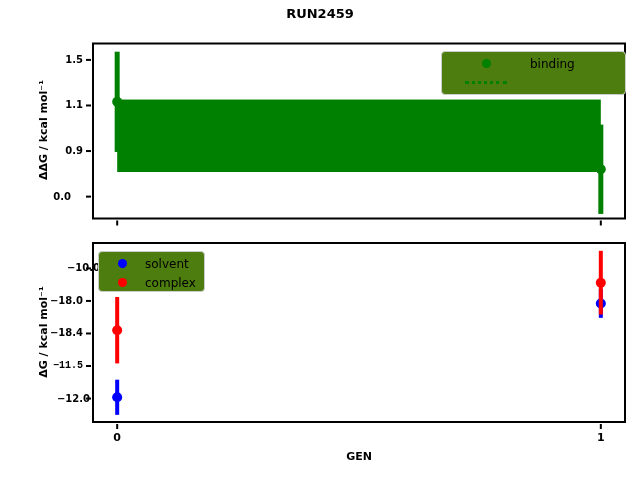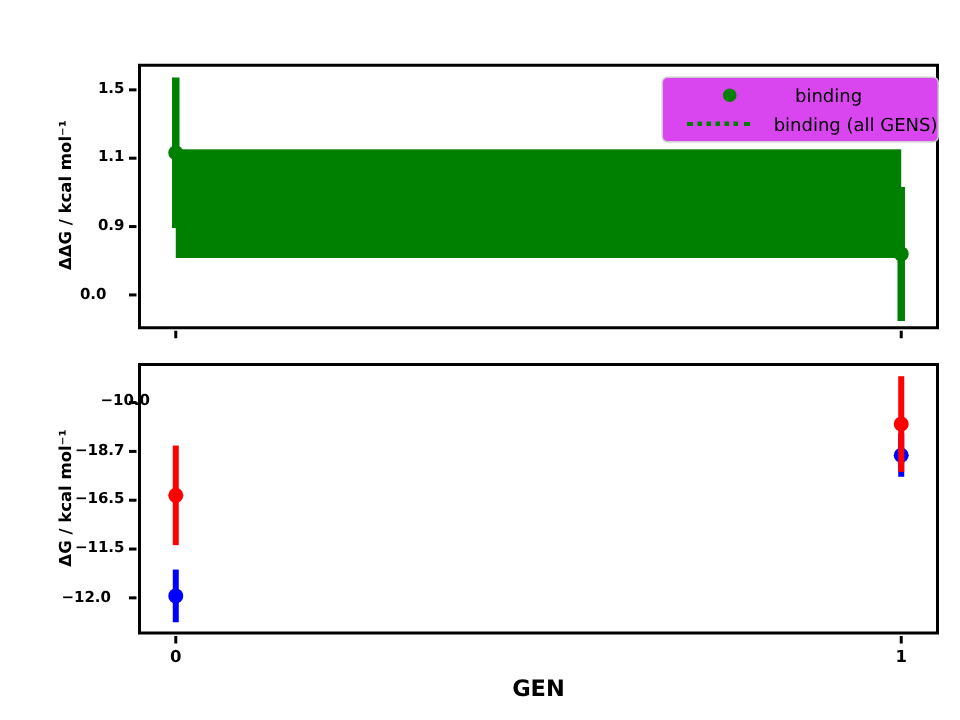--- a/index.html
+++ b/index.html
@@ -23,41 +23,42 @@
   }
   .ylabel {
     position:absolute; width:220px; height:16px; text-align:center;
     font-size:11px; font-weight:bold; color:#000; line-height:16px;
     transform:rotate(-90deg); transform-origin:center center;
   }
   .ylabel-top  { left:-66px; top:122px; }
   .ylabel-bot  { left:-66px; top:324px; }
   .xlabel {
     position:absolute; left:259px; top:450px; width:200px; text-align:center;
-    font-size:15px; font-weight:bold; color:#000;
+    font-size:11px; font-weight:bold; color:#000;
   }
   .legend {
-    position:absolute; background:#d946ef; border:1px solid #cccccc;
+    position:absolute; background:#4d7c0f; border:1px solid #cccccc;
     border-radius:4px; box-sizing:border-box; padding:2px 0;
   }
   .legend-top { left:441px; top:51px;  width:185px; height:44px; }
   .legend-bot { left:98px;  top:251px; width:107px; height:41px; }
   .legend-row { display:flex; align-items:center; height:19px; }
   .handle { display:flex; align-items:center; justify-content:center; }
   .legend-top .handle { width:88px; }
   .legend-bot .handle { width:46px; }
   .dot  { width:9px; height:9px; border-radius:50%; display:inline-block; }
   .dline{ width:42px; height:0; border-top:3px dotted #008000; display:inline-block; }
   .legend-label { font-size:12px; color:#000; white-space:nowrap; }
 </style>
 </head>
 <body>
 
 <div class="figure">
 
+  <div class="fig-title">RUN2459</div>
 
   <svg id="plot-svg" width="640" height="480">
       <g>
         <rect x="117.18181818181819" y="99.5546875" width="483.63636363636357" height="72.4609375" fill="#008000"></rect>
         <g>
           <line x1="117.18181818181819" x2="117.18181818181819" y1="151.96354166666666" y2="51.703124999999986" stroke="#008000" stroke-width="5"></line>
           <circle cx="117.18181818181819" cy="101.83333333333333" r="5" fill="#008000"></circle>
           <line x1="600.8181818181818" x2="600.8181818181818" y1="213.94270833333331" y2="124.61979166666666" stroke="#008000" stroke-width="5"></line>
           <circle cx="600.8181818181818" cy="169.28125" r="5" fill="#008000"></circle>
         </g>
@@ -92,41 +93,54 @@
         <line x1="600.8181818181818" x2="600.8181818181818" y1="424" y2="429" stroke="#000000" stroke-width="2"></line>
       </g>
     </svg>
 
   <div id="tick-layer">
       <div class="ytick" style="left: 11px; top: 189.625px;">0.0</div>
       <div class="ytick" style="left: 23px; top: 144.052px;">0.9</div>
       <div class="ytick" style="left: 23px; top: 98.4792px;">1.1</div>
       <div class="ytick" style="left: 23px; top: 52.9062px;">1.5</div>
       <div class="ytick" style="left: 40px; top: 261.385px;">−10.0</div>
-      <div class="ytick" style="left: 23px; top: 293.931px;">−18.7</div>
-      <div class="ytick" style="left: 23px; top: 326.476px;">−16.5</div>
-      <div class="ytick" style="left: 23px; top: 359.022px;">−11.5</div>
-      <div class="ytick" style="left: 14px; top: 391.567px;">−12.0</div>
+      <div class="ytick" style="left: 23px; top: 293.931px;">−18.0</div>
+      <div class="ytick" style="left: 23px; top: 326.476px;">−18.4</div>
+      <div class="ytick" style="left: 23px; top: 359.022px; font-family: Liberation Mono, monospace;">−11.5</div>
+      <div class="ytick" style="left: 30px; top: 391.567px;">−12.0</div>
       <div class="xtick" style="left: 107.182px; top: 431px;">0</div>
       <div class="xtick" style="left: 590.818px; top: 431px;">1</div>
     </div>
 
   <div class="ylabel ylabel-top">ΔΔG / kcal mol⁻¹</div>
   <div class="ylabel ylabel-bot">ΔG / kcal mol⁻¹</div>
   <div class="xlabel">GEN</div>
 
   <div class="legend legend-top">
     <div class="legend-row">
       <span class="handle">
         <span class="dot" style="background: rgb(0, 128, 0);"></span>
       </span>
       <span class="legend-label">binding</span>
     </div>
     <div class="legend-row">
       <span class="handle">
         <span class="dline" style="border-top-color: rgb(0, 128, 0);"></span>
       </span>
-      <span class="legend-label">binding (all GENS)</span>
     </div>
   </div>
 
+  <div class="legend legend-bot">
+    <div class="legend-row">
+      <span class="handle">
+        <span class="dot" style="background: rgb(0, 0, 255);"></span>
+      </span>
+      <span class="legend-label">solvent</span>
+    </div>
+    <div class="legend-row">
+      <span class="handle">
+        <span class="dot" style="background: rgb(255, 0, 0);"></span>
+      </span>
+      <span class="legend-label">complex</span>
+    </div>
+  </div>
 
 </div>
 
 </body></html>

